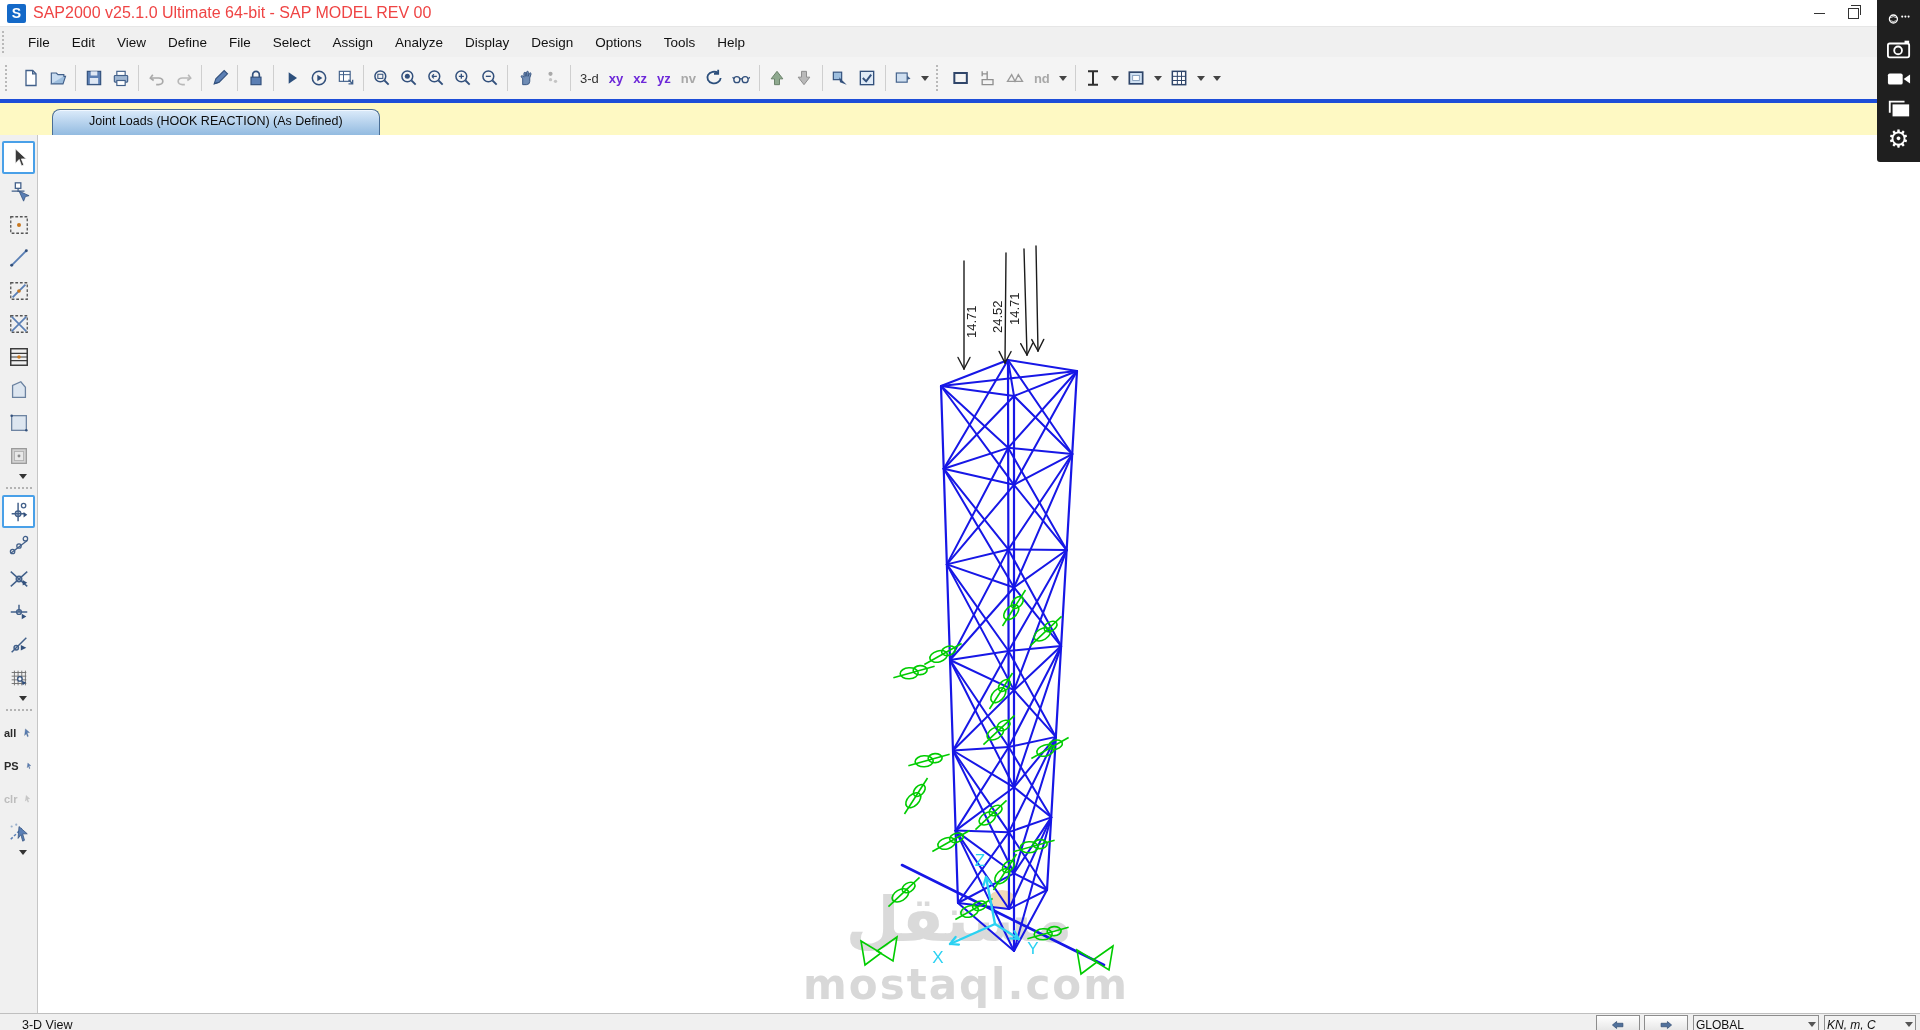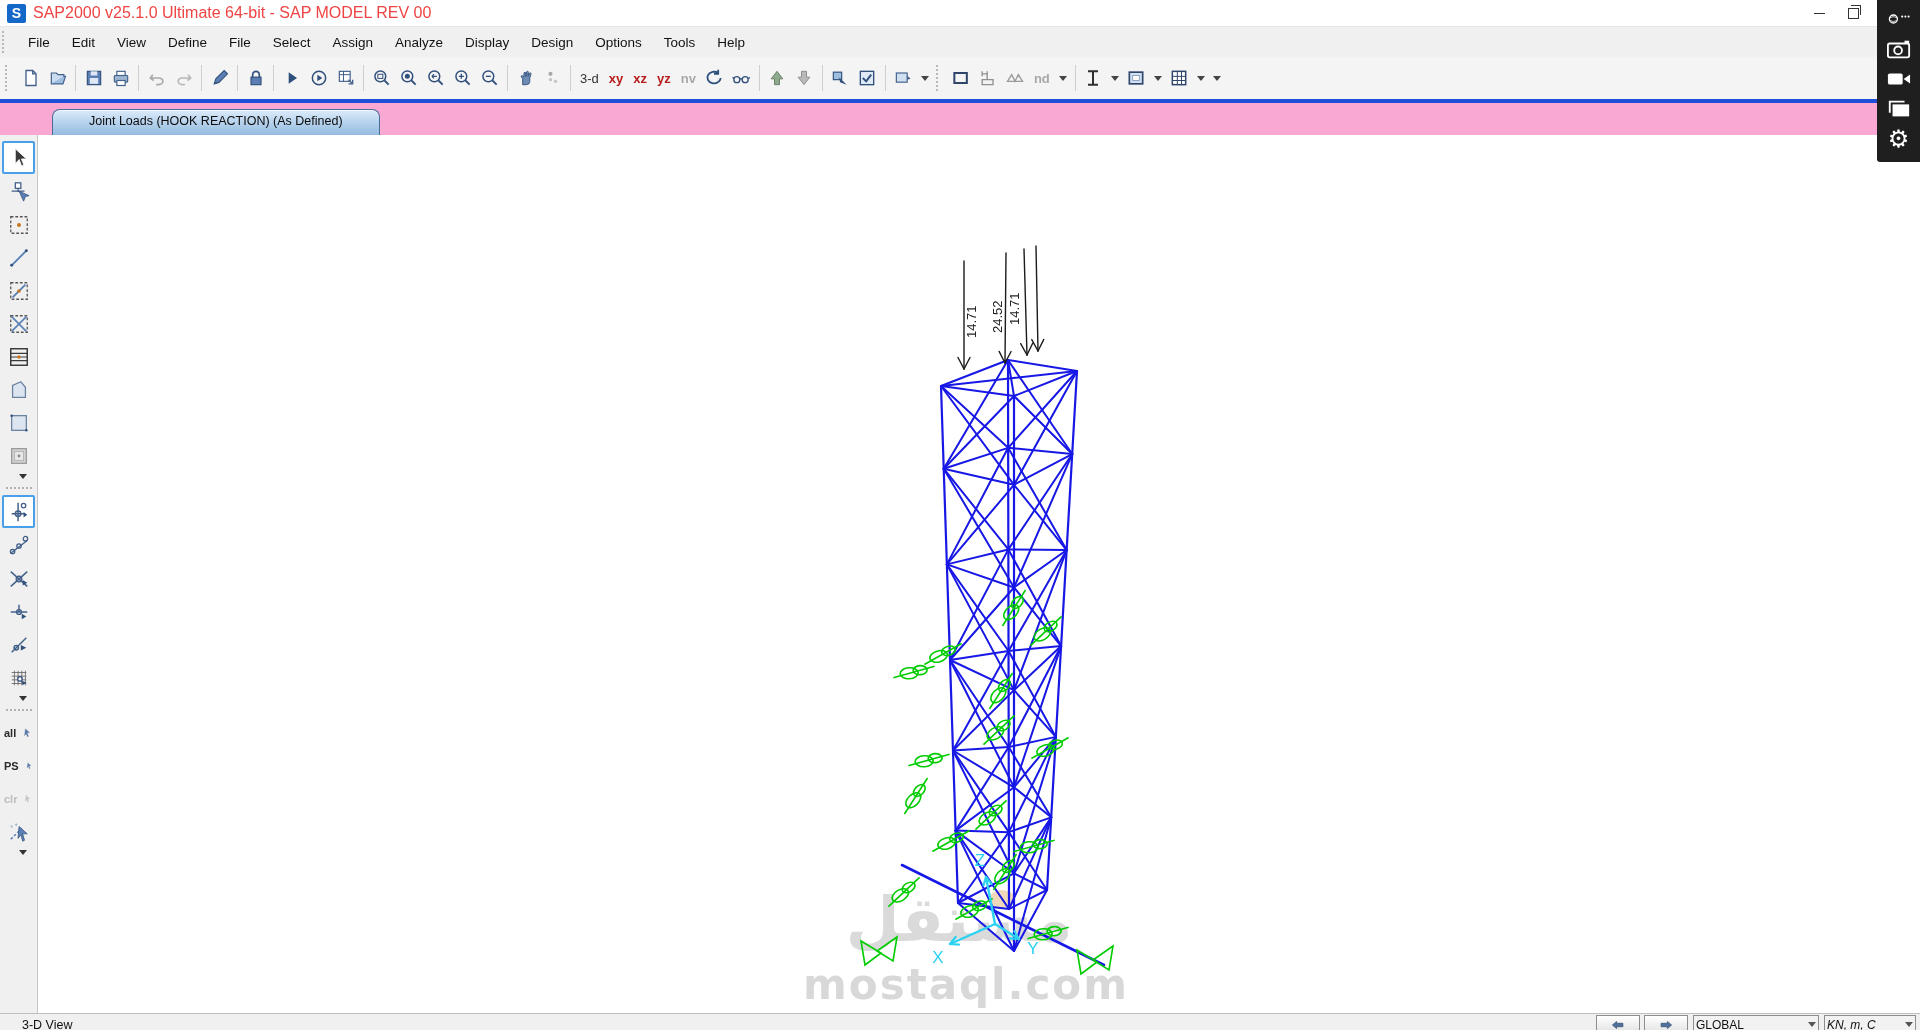--- a/index.html
+++ b/index.html
@@ -21,27 +21,27 @@
   .menubar{height:30px;background:#f0f0f0;display:flex;align-items:center;}
   .mgrip{width:5px;height:22px;border-left:2px dotted #b9b9b9;margin:0 8px 0 2px;}
   .menu-item{padding:5px 11px;font-size:13.5px;color:#111;cursor:default;}
 
   
   .toolbar{height:42px;background:#f4f4f4;border-bottom:4px solid #1d4ed8;display:flex;align-items:center;padding-left:2px;}
   .tgrip{width:5px;height:26px;border-left:2px dotted #b9b9b9;margin:0 5px 0 3px;}
   .tsep{width:1px;height:26px;background:#cfcfcf;margin:0 4px;}
   .tico{width:27px;height:26px;display:flex;align-items:center;justify-content:center;border-radius:3px;}
   .tico svg{width:20px;height:20px;}
-  .tbtn-text{font-weight:bold;font-size:13px;padding:3px 5px;color:#b91c1c;}
+  .tbtn-text{font-weight:bold;font-size:13px;padding:3px 5px;color:#6d28d9;}
   .tbtn-text.dim{color:#a8a8a8;}
   .tbtn-text.light{font-weight:normal;color:#333;}
   .caret{width:0;height:0;border-left:4px solid transparent;border-right:4px solid transparent;border-top:5px solid #444;margin:0 4px;}
 
   
-  .tabrow{height:32px;background:#f9a8d4;display:flex;align-items:flex-end;padding-left:52px;}
+  .tabrow{height:32px;background:#fef9c3;display:flex;align-items:flex-end;padding-left:52px;}
   .tab{height:25px;line-height:23px;padding:0 36px;font-size:12.5px;color:#0c0c0c;
        background:linear-gradient(#dcebfa,#b3d0ec 55%,#93bbe0);
        border:1px solid #4a6e96;border-bottom:none;border-radius:8px 8px 0 0;
        box-shadow:inset 0 1px 0 #f0f7ff;}
 
   
   .main{display:flex;height:878px;position:relative;}
   .sidebar{width:37px;background:#f0f0f0;border-right:1px solid #c6c6c6;display:flex;flex-direction:column;align-items:center;padding-top:5px;}
   .sico{width:29px;height:29px;margin:1px 0;display:flex;align-items:center;justify-content:center;border:1px solid transparent;border-radius:2px;gap:7px;}
   .sico svg{width:22px;height:22px;}

